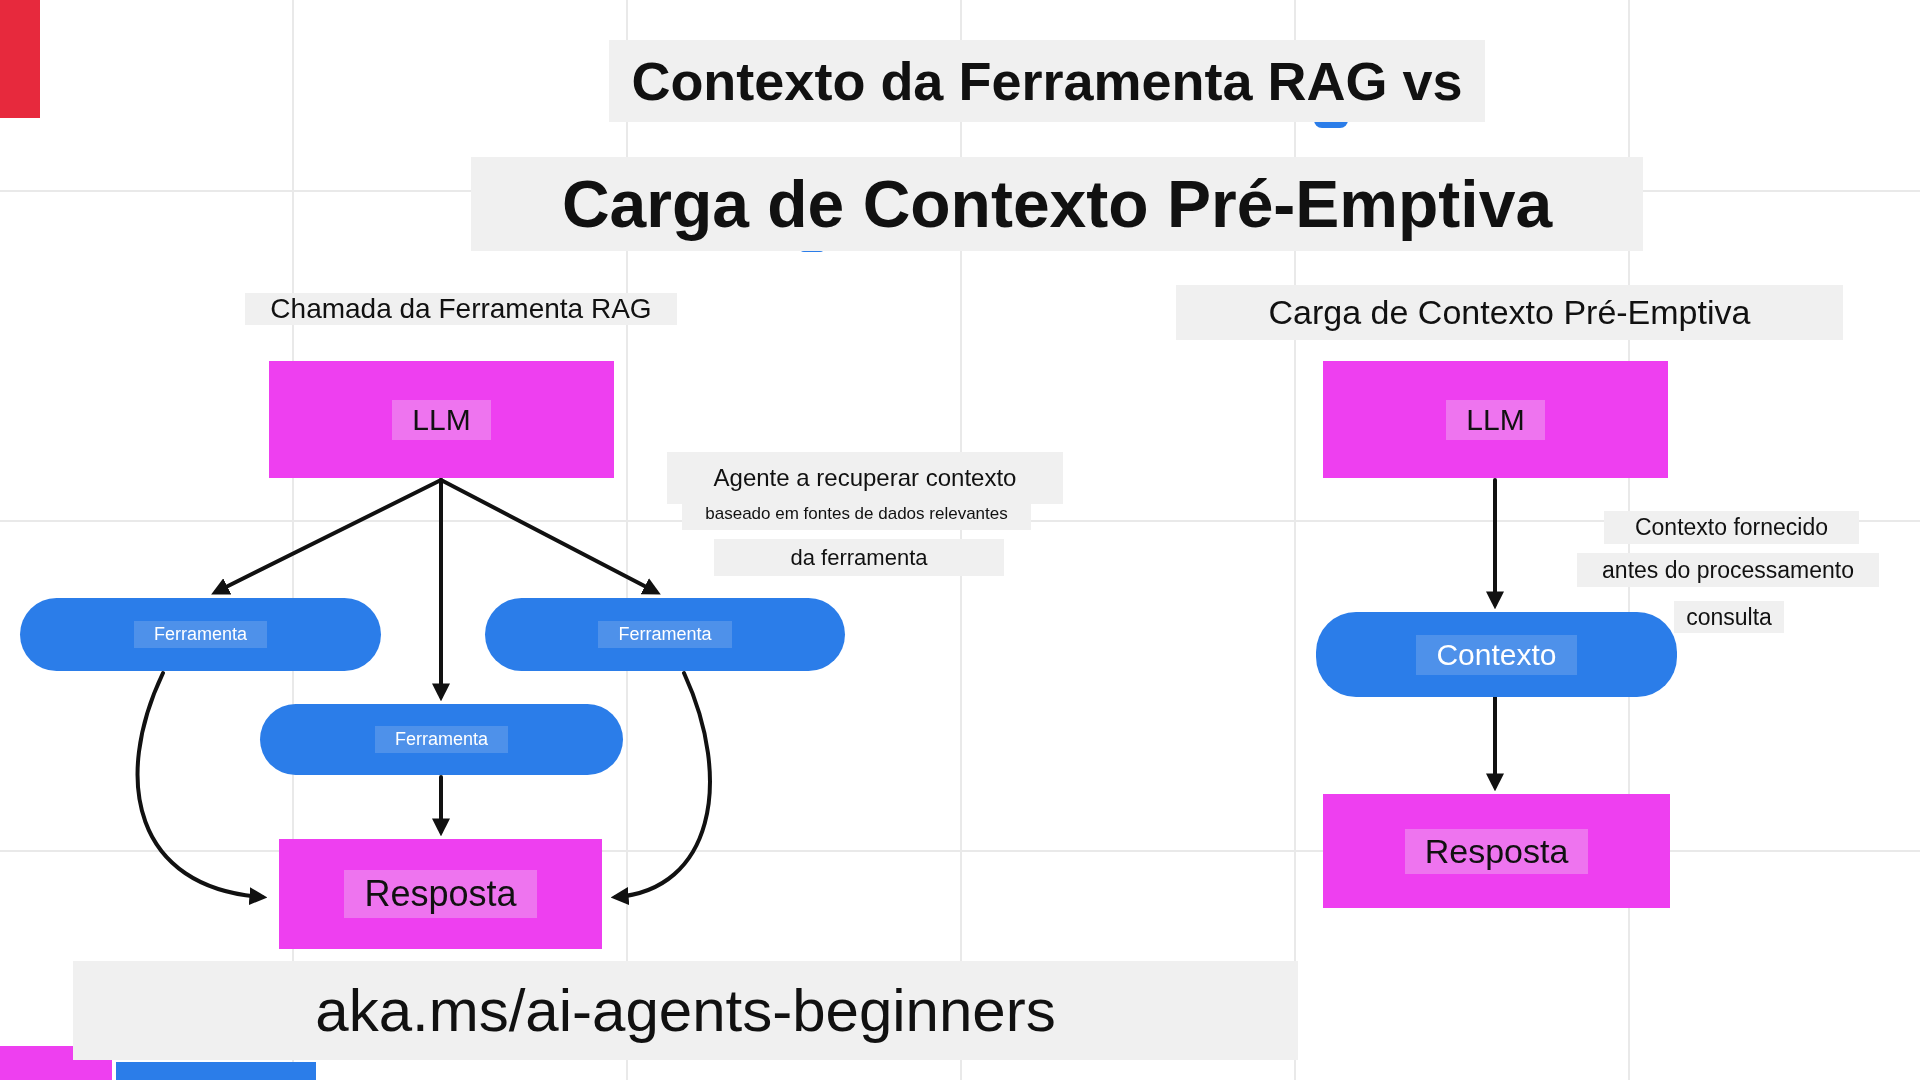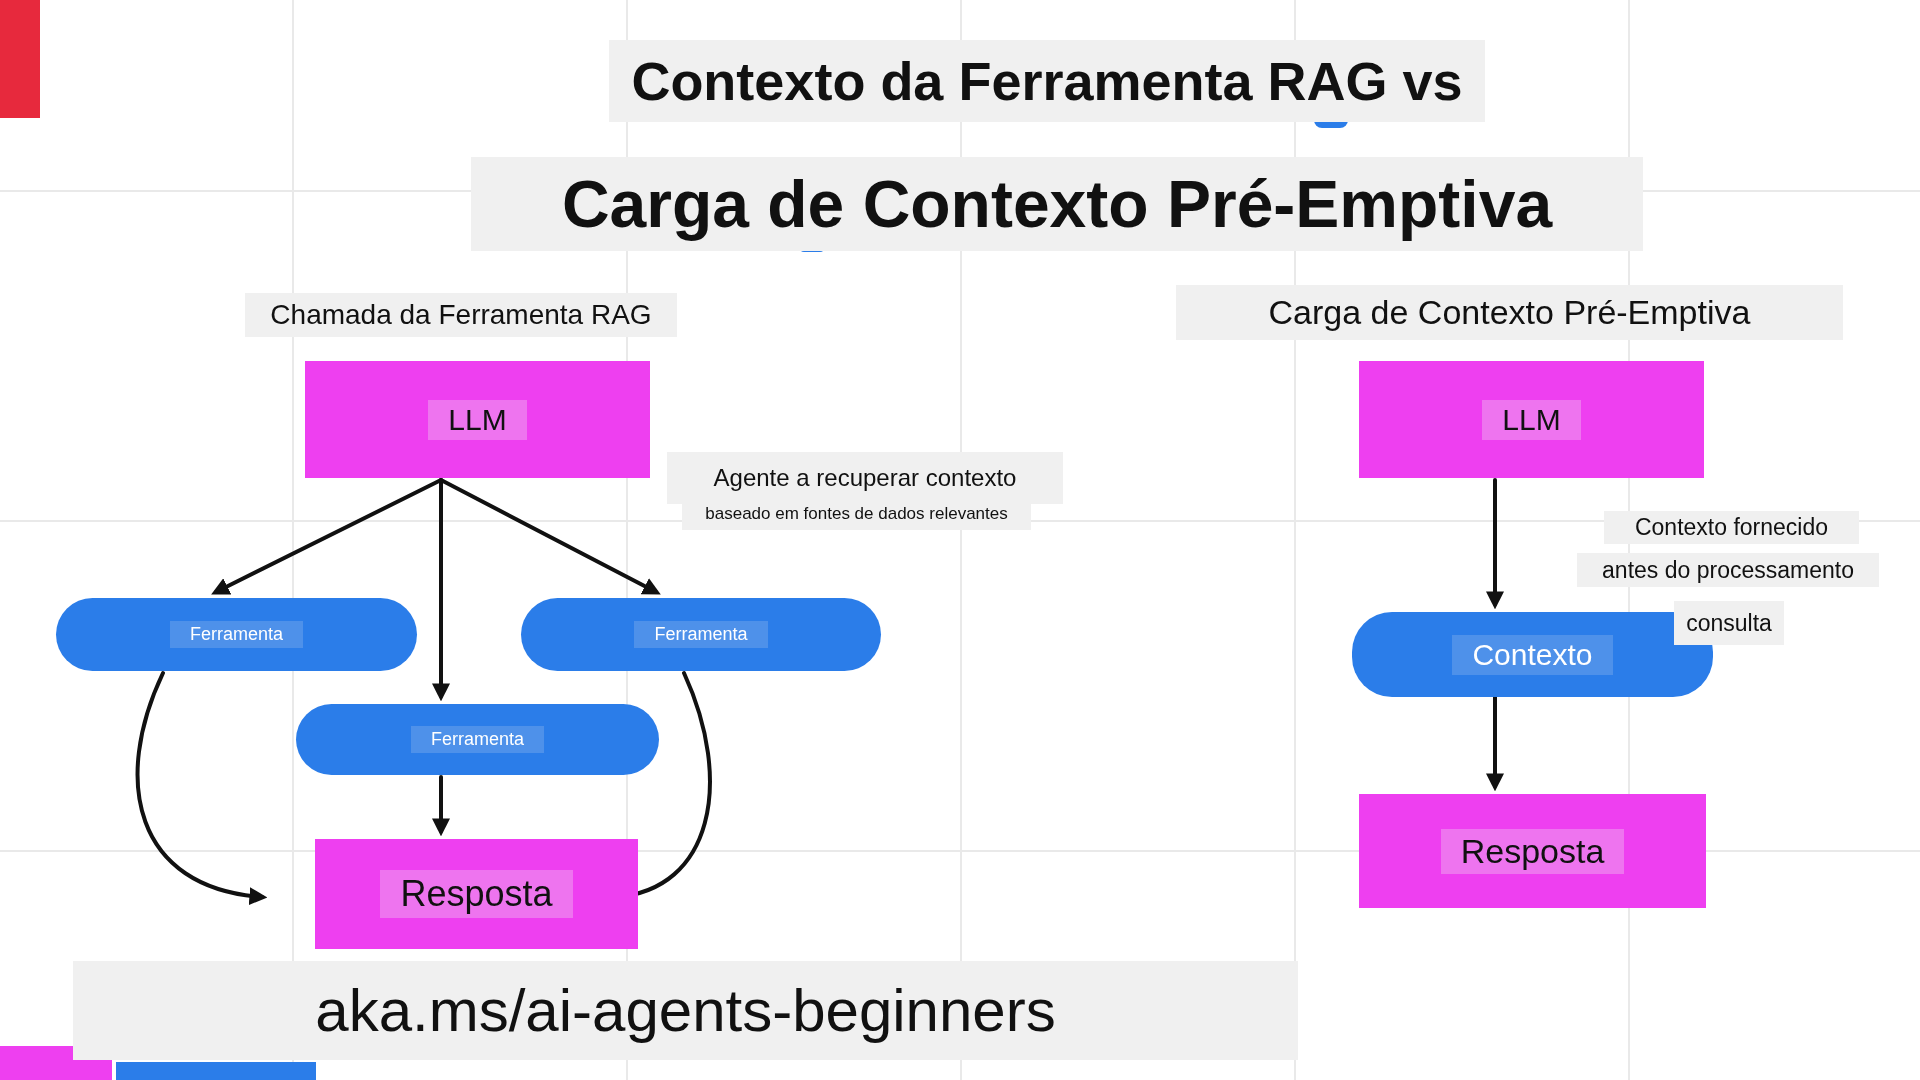--- a/index.html
+++ b/index.html
@@ -23,45 +23,45 @@
     background-size:334px 330px;
     background-position:292px 190px;
   }
   .arrows{position:absolute;left:0;top:0;width:1920px;height:1080px;pointer-events:none;}
   .hl{
     position:absolute;background:var(--text_bg);
     display:flex;align-items:center;justify-content:center;
     text-align:center;white-space:nowrap;
   }
   .node{
-    position:absolute;display:flex;align-items:center;justify-content:center;margin-left:36px;
+    position:absolute;display:flex;align-items:center;justify-content:center;
   }
   .magenta{background:var(--magenta);}
   .pill{background:var(--blue);border-radius:40px;color:#ffffff;}
   .band{padding:3px 20px;}
   .band-light{background:rgba(240,240,240,0.30);}
   .band-blue{background:rgba(240,240,240,0.18);}
   .title1{left:609px;top:40px;width:876px;height:82px;font-size:54px;font-weight:600;}
   .title2{left:471px;top:157px;width:1172px;height:94px;font-size:66px;font-weight:600;}
-  .head-left{left:245px;top:293px;width:432px;height:44px;font-size:28px;font-weight:500;}
+  .head-left{left:245px;top:293px;width:432px;height:32px;font-size:28px;font-weight:500;}
   .head-right{left:1176px;top:285px;width:667px;height:55px;font-size:34px;font-weight:500;}
   .llm-left{left:269px;top:361px;width:345px;height:117px;font-size:30px;}
   .llm-right{left:1323px;top:361px;width:345px;height:117px;font-size:30px;}
   .pill-left{left:20px;top:598px;width:361px;height:73px;font-size:18px;}
   .pill-right{left:485px;top:598px;width:360px;height:73px;font-size:18px;}
   .pill-mid{left:260px;top:704px;width:363px;height:71px;font-size:18px;}
   .pill-context{left:1316px;top:612px;width:361px;height:85px;font-size:30px;}
   .resp-left{left:279px;top:839px;width:323px;height:110px;font-size:36px;}
   .resp-right{left:1323px;top:794px;width:347px;height:114px;font-size:34px;}
   .ann-l1{left:667px;top:452px;width:396px;height:52px;font-size:24px;}
   .ann-l2{left:682px;top:498px;width:349px;height:32px;font-size:17px;}
   .ann-l3{left:714px;top:539px;width:290px;height:37px;font-size:22px;}
   .ann-r1{left:1604px;top:511px;width:255px;height:33px;font-size:23px;}
   .ann-r2{left:1577px;top:553px;width:302px;height:34px;font-size:23px;}
-  .ann-r3{left:1674px;top:601px;width:110px;height:44px;font-size:23px;}
+  .ann-r3{left:1674px;top:601px;width:110px;height:32px;font-size:23px;}
   .footer-link{left:73px;top:961px;width:1225px;height:99px;font-size:60px;font-weight:500;}
   .decor{position:absolute;}
   .red-corner{left:0;top:0;width:40px;height:118px;background:var(--red);}
   .bottom-magenta{left:0;top:1046px;width:112px;height:34px;background:var(--magenta);}
   .bottom-blue{left:116px;top:1062px;width:200px;height:18px;background:var(--blue);}
   .blue-dot-top{left:1314px;top:112px;width:34px;height:16px;border-radius:8px;background:var(--blue);}
   .blue-dash-mid{left:800px;top:243px;width:24px;height:9px;border-radius:4px;background:var(--blue);}
 </style>
 </head>
 <body>
@@ -109,20 +109,21 @@
   </div>
   <div class="node pill pill-mid">
     <span class="band band-blue">Ferramenta</span>
   </div>
   <div class="node magenta resp-left">
     <span class="band band-light">Resposta</span>
   </div>
 
   <div class="hl ann-l1">Agente a recuperar contexto</div>
   <div class="hl ann-l2">baseado em fontes de dados relevantes</div>
+  <div class="hl ann-l3">da ferramenta</div>
 
   <div class="node magenta llm-right">
     <span class="band band-light">LLM</span>
   </div>
   <div class="node pill pill-context">
     <span class="band band-blue">Contexto</span>
   </div>
   <div class="node magenta resp-right">
     <span class="band band-light">Resposta</span>
   </div>

